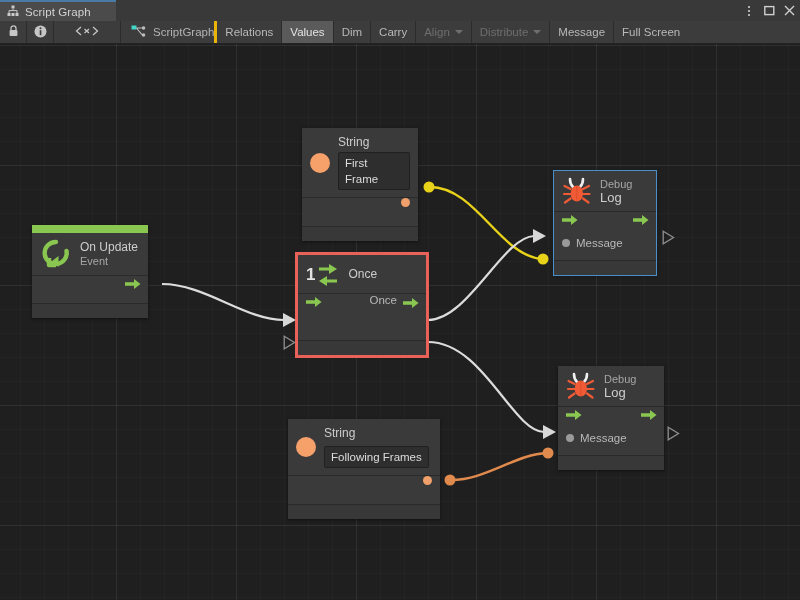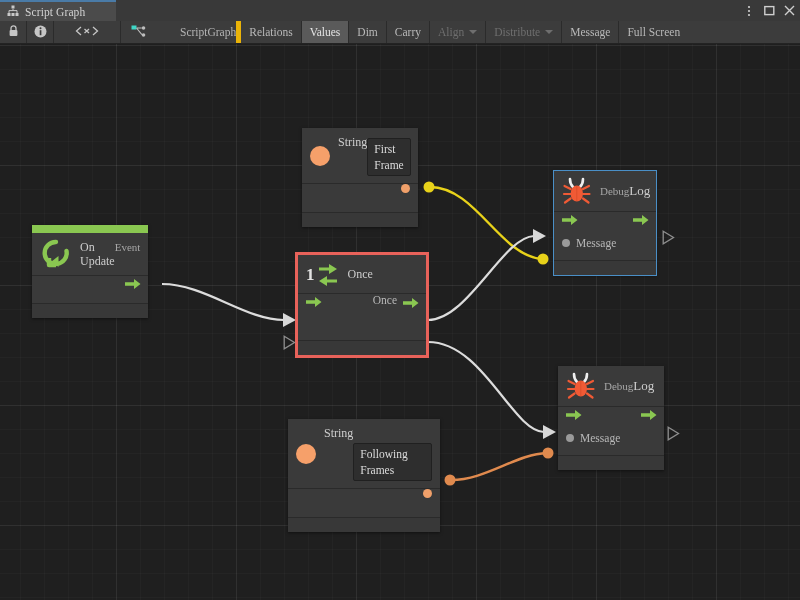--- a/index.html
+++ b/index.html
@@ -1,19 +1,19 @@
 <!DOCTYPE html>
 <html><head>
 <meta charset="utf-8">
 <style>
   html,body{margin:0;padding:0;background:#1e1e1e;}
   body{width:800px;height:600px;overflow:hidden;
        font-family:"Liberation Sans",sans-serif;
        -webkit-font-smoothing:antialiased;}
-  #app{position:relative;width:800px;height:600px;background:#f97316;font-family:Liberation Serif, serif;}
+  #app{position:relative;width:800px;height:600px;background:#f97316;}
 
   
   .tabbar{position:absolute;left:0;top:0;width:800px;height:21px;background:#393939;}
   .tab{position:absolute;left:0;top:0;width:116px;height:21px;background:#4b4b4b;
        border-top:2px solid #4a7ba7;box-sizing:border-box;display:flex;align-items:center;}
   .tab .ticon{margin-left:7px;display:block;}
   .tab .tlabel{margin-left:6px;font-size:11.5px;color:#d2d2d2;letter-spacing:.1px;}
   .wctrl{position:absolute;top:0;height:21px;display:flex;align-items:center;
          justify-content:center;cursor:default;}
   .wctrl.dots{right:42px;width:18px;}
@@ -23,21 +23,21 @@
   
   .toolbar{position:absolute;left:0;top:21px;width:800px;height:23px;background:#3c3c3c;
            border-bottom:1px solid #232323;box-sizing:border-box;display:flex;align-items:stretch;}
   .tbtn{display:flex;align-items:center;justify-content:center;
         border-right:1px solid #2b2b2b;background:#3c3c3c;color:#b9b9b9;
         font-size:11.5px;padding:0 6px;box-sizing:border-box;white-space:nowrap;}
   .tbtn.icon{width:27px;padding:0;}
   .tbtn.wide{padding:0 8px;}
   .tbtn.active{background:#5a5a5a;color:#e4e4e4;}
   .tbtn.disabled{color:#6e6e6e;}
-  .tbtn.plain{border-right:none;background:transparent;gap:27px;}
+  .tbtn.plain{border-right:none;background:transparent;}
   .sg-name{color:#b4b4b4;font-size:11.5px;margin-left:7px;}
   .zoomwrap{display:flex;align-items:center;padding:0 8px;color:#9a9a9a;font-size:11.5px;}
   .zoomtrack{position:relative;width:100px;height:2px;background:#6b6b6b;margin:0 8px;}
   .zoomknob{position:absolute;right:-5px;top:-5px;width:11px;height:11px;border-radius:50%;
             background:#b7b7b7;}
   .zoomval{color:#b4b4b4;margin-left:3px;}
   .caret{display:inline-block;margin-left:5px;width:0;height:0;
          border-left:4px solid transparent;border-right:4px solid transparent;
          border-top:4px solid currentColor;}
 
@@ -53,21 +53,21 @@
      overflow:hidden;}
   svg.wires{position:absolute;left:0;top:0;width:800px;height:556px;pointer-events:none;}
 
   
   .node{position:absolute;background:#3a3a3a;box-sizing:border-box;
         box-shadow:0 1px 3px rgba(0,0,0,.5);}
   .node .accent{height:8px;background:#8ac751;}
   .node .head{background:#3a3a3a;display:flex;align-items:center;padding:6px 8px 6px 8px;
               box-sizing:border-box;}
   .node .head .ico{flex:0 0 auto;display:flex;align-items:center;justify-content:center;}
-  .node .head .txt{margin-left:8px;display:flex;flex-direction:row;justify-content:center;}
+  .node .head .txt{margin-left:8px;display:flex;flex-direction:column;justify-content:center;}
   .node .t1{font-size:12px;color:#cdcdcd;line-height:14px;}
   .node .t2{font-size:11px;color:#a6a6a6;line-height:14px;}
   .node .body{background:#3a3a3a;border-top:1px solid #2a2a2a;
               border-bottom:1px solid #2a2a2a;box-sizing:border-box;}
   .node .foot{background:#383838;height:14px;}
   .row{display:flex;align-items:flex-start;height:21px;box-sizing:border-box;padding:0 8px;}
   .row .left{display:flex;align-items:center;gap:6px;flex:1;}
   .row .right{display:flex;align-items:center;gap:6px;justify-content:flex-end;flex:1;}
   .plabel{font-size:11.5px;color:#b8b8b8;}
   .arrow-g{width:15px;height:11px;display:block;}
@@ -152,21 +152,21 @@
           <rect x="0.5" y="0.5" width="5" height="4" fill="#3fd6c6"></rect>
           <circle cx="12.5" cy="3" r="1.8" fill="#bdbdbd"></circle>
           <circle cx="12.5" cy="10" r="1.8" fill="#bdbdbd"></circle>
           <path d="M5.5,3 L10.7,3 M5.5,3 L10.9,9.6" stroke="#bdbdbd" stroke-width="1.1" fill="none"></path>
         </svg>
       </span>
       <span class="sg-name">ScriptGraph</span>
     </div>
 
 
-    <div class="tbtn wide" style="border-left:5px solid #eab308;">
+    <div class="tbtn wide" style="border-left:3px solid #eab308;">
       <span>Relations</span>
     </div>
     <div class="tbtn wide active">
       <span>Values</span>
     </div>
     <div class="tbtn wide">
       <span>Dim</span>
     </div>
     <div class="tbtn wide">
       <span>Carry</span>
@@ -367,21 +367,21 @@
       </svg>
     </div>
 
     <div class="node" style="left:288px;top:375px;width:152px;">
       <div class="head" style="padding:7px 8px;">
         <span class="ico">
           <span class="circ-orange"></span>
         </span>
         <span class="txt">
           <span class="t1">String</span>
-          <span class="field" style="margin-top:17px;">Following Frames</span>
+          <span class="field" style="margin-top:6px;">Following Frames</span>
         </span>
       </div>
       <div class="body" style="height:30px;">
         <div class="row" style="height:29px;">
           <div class="left"></div>
           <div class="right">
             <span style="width:9px;height:9px;border-radius:50%;background:#f0a06a;display:block;"></span>
           </div>
         </div>
       </div>

